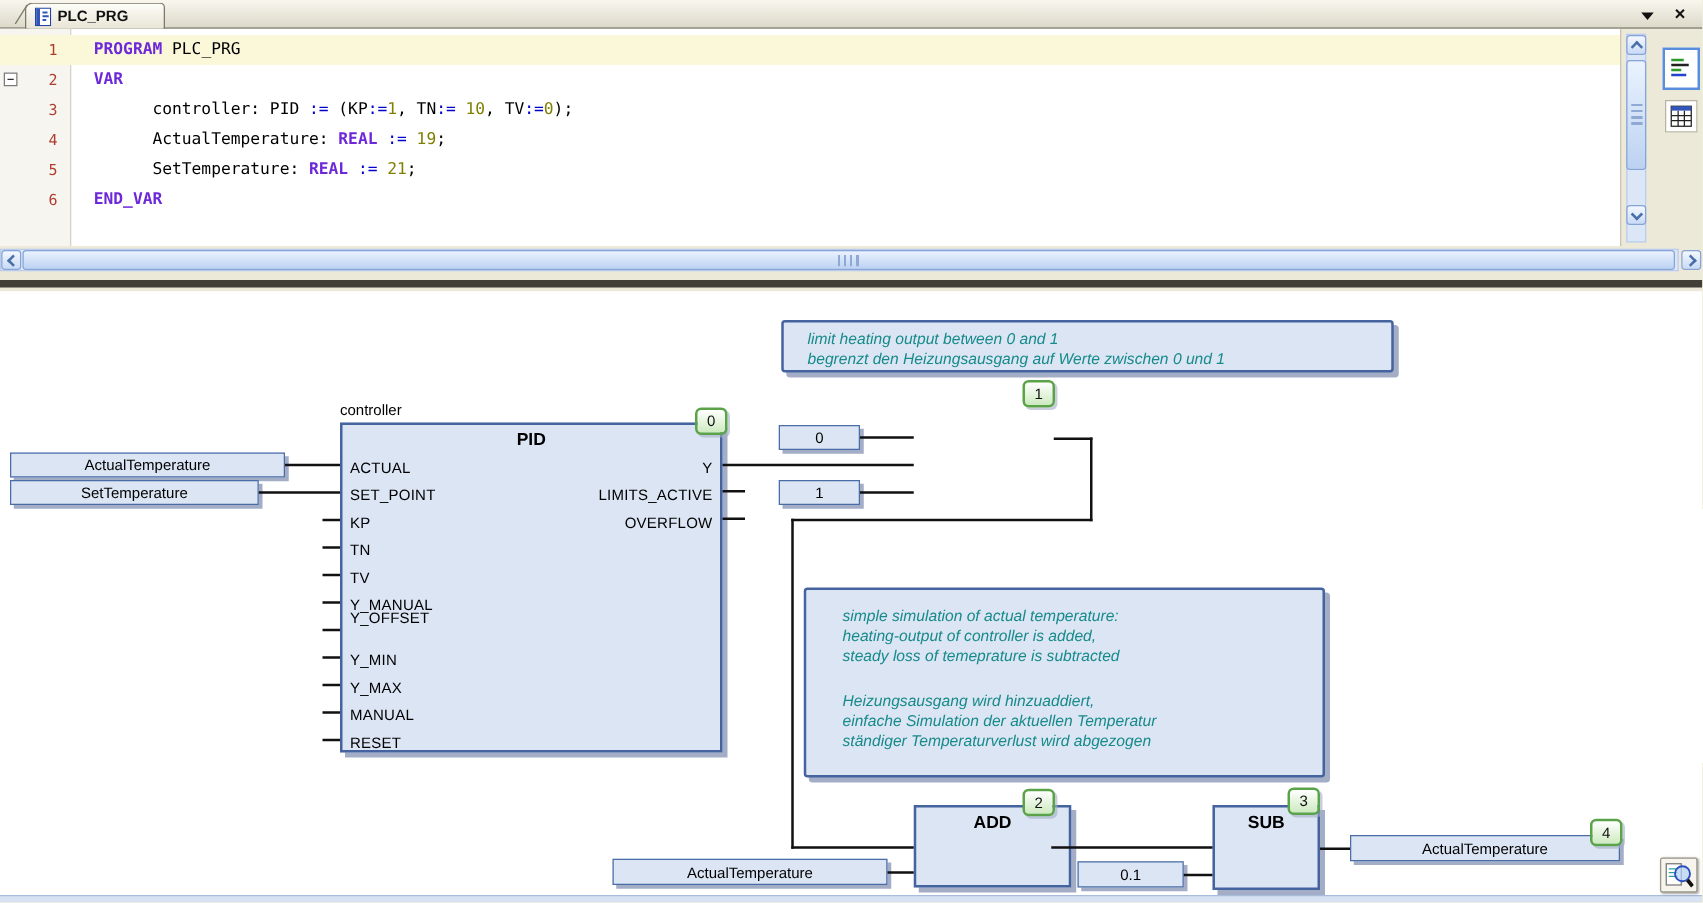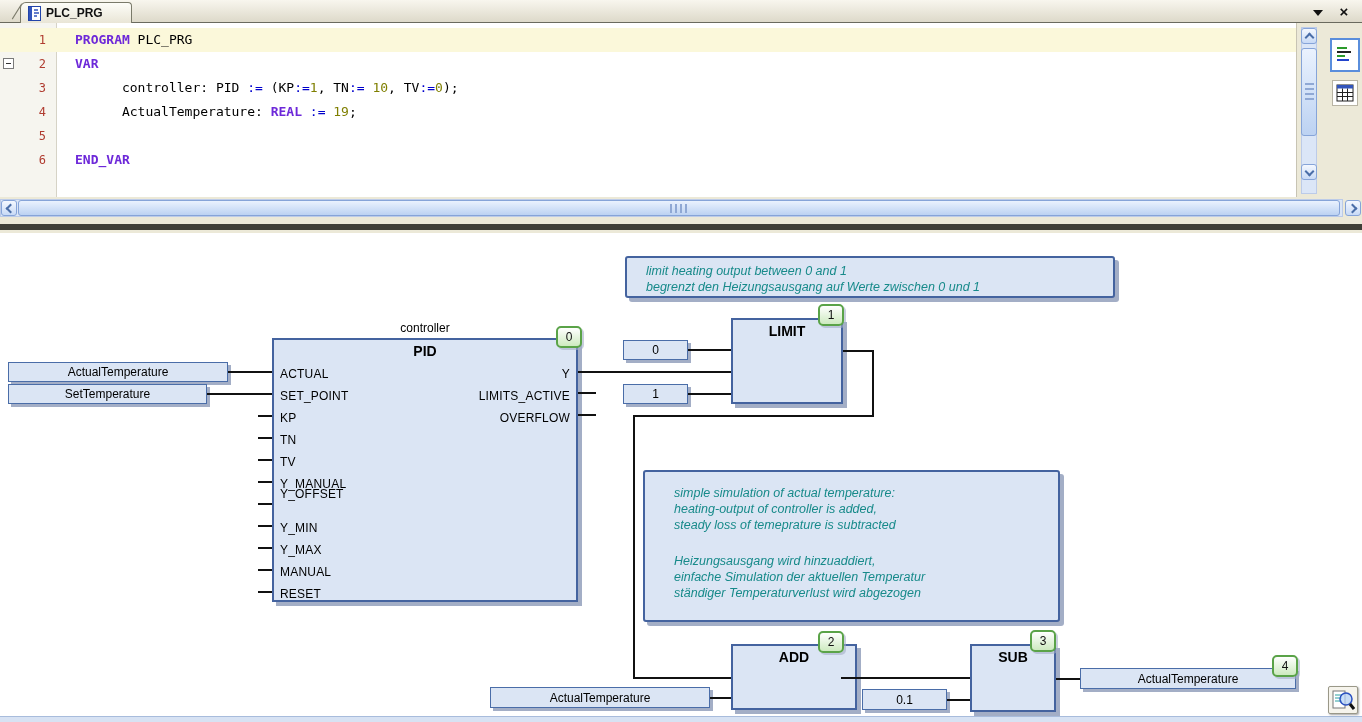--- a/index.html
+++ b/index.html
@@ -62,21 +62,21 @@
          display:flex;align-items:center;justify-content:center;font-size:12px;color:#000;}
   .comment{background:#dbe5f4;border:2px solid #44639f;box-shadow:4px 4px 0 #a3aec6;border-radius:3px;
            box-sizing:border-box;color:#178a8a;font-style:italic;font-size:12.5px;line-height:16px;}
   .badge{width:22px;height:18px;border:2px solid #5aa348;border-radius:5px;
          background:linear-gradient(#ffffff,#cdeabf);box-shadow:2px 2px 0 rgba(163,174,198,.6);
          font-size:12px;line-height:18px;text-align:center;color:#111;box-sizing:content-box;z-index:4;}
   .wire{background:#111;}
   .pin{position:absolute;font-size:12px;color:#000;letter-spacing:.2px;line-height:16px;}
   .pin.in{left:6px;}
   .pin.out{right:6px;text-align:right;}
-  .inst{position:absolute;font-size:12px;color:#000;text-align:center;}
+  .inst{position:absolute;font-size:12px;color:#000;}
   #bottomstrip{left:0;top:716px;width:1362px;height:6px;background:#d7e2f3;border-top:1px solid #a8bcdc;box-sizing:border-box;}
   #zoomicon{left:1328px;top:686px;width:30px;height:28px;background:#f6f4ec;border:1px solid #9a9888;border-radius:2px;
             box-shadow:1px 1px 2px rgba(0,0,0,.35);display:flex;align-items:center;justify-content:center;box-sizing:border-box;}
 </style>
 </head>
 <body>
 
 <div id="root">
 
   <div class="abs" id="tabbar"></div>
@@ -114,20 +114,21 @@
   <div class="abs crow" style="top:76px;">
     <span class="lno">3</span>
     <span class="codeseg"><span class="pl">      controller: PID </span><span class="op">:=</span><span class="pl"> (KP</span><span class="op">:=</span><span class="num">1</span><span class="pl">, TN</span><span class="op">:=</span><span class="pl"> </span><span class="num">10</span><span class="pl">, TV</span><span class="op">:=</span><span class="num">0</span><span class="pl">);</span></span>
   </div>
   <div class="abs crow" style="top:100px;">
     <span class="lno">4</span>
     <span class="codeseg"><span class="pl">      ActualTemperature: </span><span class="kw">REAL</span><span class="pl"> </span><span class="op">:=</span><span class="pl"> </span><span class="num">19</span><span class="pl">;</span></span>
   </div>
   <div class="abs crow" style="top:124px;">
     <span class="lno">5</span>
+    <span class="codeseg"><span class="pl">      SetTemperature: </span><span class="kw">REAL</span><span class="pl"> </span><span class="op">:=</span><span class="pl"> </span><span class="num">21</span><span class="pl">;</span></span>
   </div>
   <div class="abs crow" style="top:148px;">
     <span class="lno">6</span>
     <span class="codeseg"><span class="kw">END_VAR</span></span>
   </div>
   <div class="abs" id="foldminus">
       <span class="minusline"></span>
     </div>
 
   <div class="abs" id="rstrip"></div>
@@ -206,23 +207,20 @@
     <div class="pin in" style="top:180px;">Y_MIN</div>
     <div class="pin in" style="top:202px;">Y_MAX</div>
     <div class="pin in" style="top:224px;">MANUAL</div>
     <div class="pin in" style="top:246px;">RESET</div>
     <div class="pin out" style="top:26px;">Y</div>
     <div class="pin out" style="top:48px;">LIMITS_ACTIVE</div>
     <div class="pin out" style="top:70px;">OVERFLOW</div>
   </div>
   <div class="abs badge" style="left:556px;top:326px;">0</div>
 
-  <div class="abs blk" style="left:731px;top:318px;width:112px;height:86px;">
-    <div class="blk-title">LIMIT</div>
-  </div>
   <div class="abs badge" style="left:818px;top:304px;">1</div>
 
   <div class="abs blk" style="left:731px;top:644px;width:126px;height:66px;">
     <div class="blk-title">ADD</div>
   </div>
   <div class="abs badge" style="left:818px;top:631px;">2</div>
 
   <div class="abs blk" style="left:970px;top:644px;width:86px;height:68px;">
     <div class="blk-title">SUB</div>
   </div>

